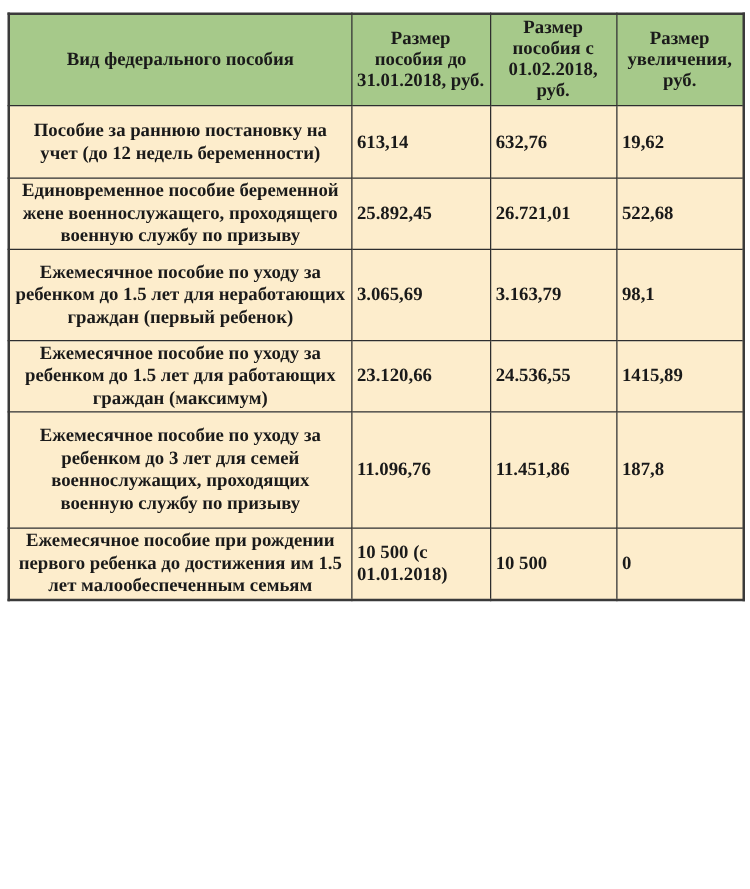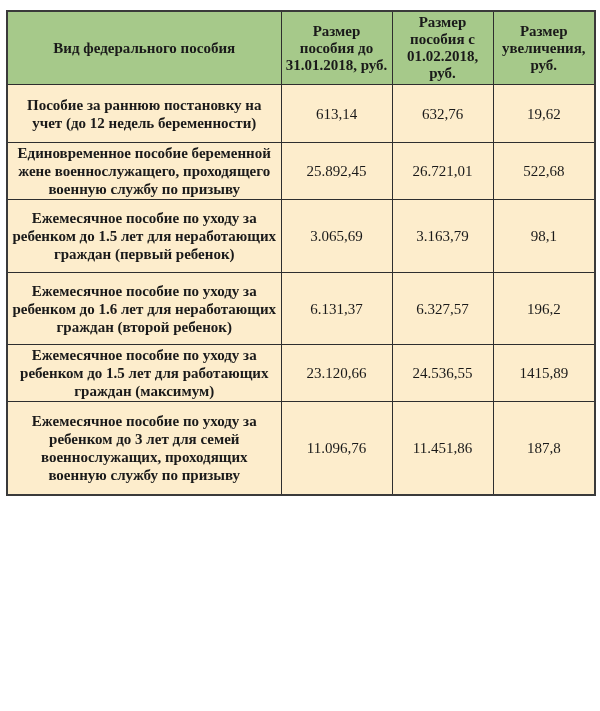--- a/index.html
+++ b/index.html
@@ -30,23 +30,23 @@
     table.benefits tbody td {
       background: #fdedcc;
       font-size: 15px;
     }
     td.name {
       font-weight: bold;
       text-align: center;
       vertical-align: middle;
     }
     td.num {
-      text-align: center;
+      text-align: left;
       vertical-align: middle;
-      font-weight: normal;
+      font-weight: bold;
       margin-left: 26px;
     }
     col.c1 { width: 274px; }
     col.c2 { width: 111px; }
     col.c3 { width: 101px; }
     col.c4 { width: 102px; }
     tr.r1 td { height: 55px; }
     tr.r2 td { height: 55px; }
     tr.r3 td { height: 53px; }
     tr.r4 td { height: 33px; }
@@ -88,33 +88,33 @@
         <td class="num">25.892,45</td>
         <td class="num">26.721,01</td>
         <td class="num">522,68</td>
       </tr>
       <tr class="r5">
         <td class="name">Ежемесячное пособие по уходу за ребенком до 1.5 лет для неработающих граждан (первый ребенок)</td>
         <td class="num">3.065,69</td>
         <td class="num">3.163,79</td>
         <td class="num">98,1</td>
       </tr>
-      <tr class="r6">
-        <td class="name">Ежемесячное пособие по уходу за ребенком до 1.6 лет для неработающих граждан (второй ребенок)</td>
-        <td class="num">6.131,37</td>
-        <td class="num">6.327,57</td>
-        <td class="num">196,2</td>
-      </tr>
       <tr class="r7">
         <td class="name">Ежемесячное пособие по уходу за ребенком до 1.5 лет для работающих граждан (максимум)</td>
         <td class="num">23.120,66</td>
         <td class="num">24.536,55</td>
         <td class="num">1415,89</td>
       </tr>
       <tr class="r8">
         <td class="name">Ежемесячное пособие по уходу за ребенком до 3 лет для семей военнослужащих, проходящих военную службу по призыву</td>
         <td class="num">11.096,76</td>
         <td class="num">11.451,86</td>
         <td class="num">187,8</td>
       </tr>
+      <tr class="r10">
+        <td class="name">Ежемесячное пособие при рождении первого ребенка до достижения им 1.5 лет малообеспеченным семьям</td>
+        <td class="num">10 500 (с 01.01.2018)</td>
+        <td class="num">10 500</td>
+        <td class="num">0</td>
+      </tr>
     </tbody>
   </table>
 </div>
 
 </body></html>

